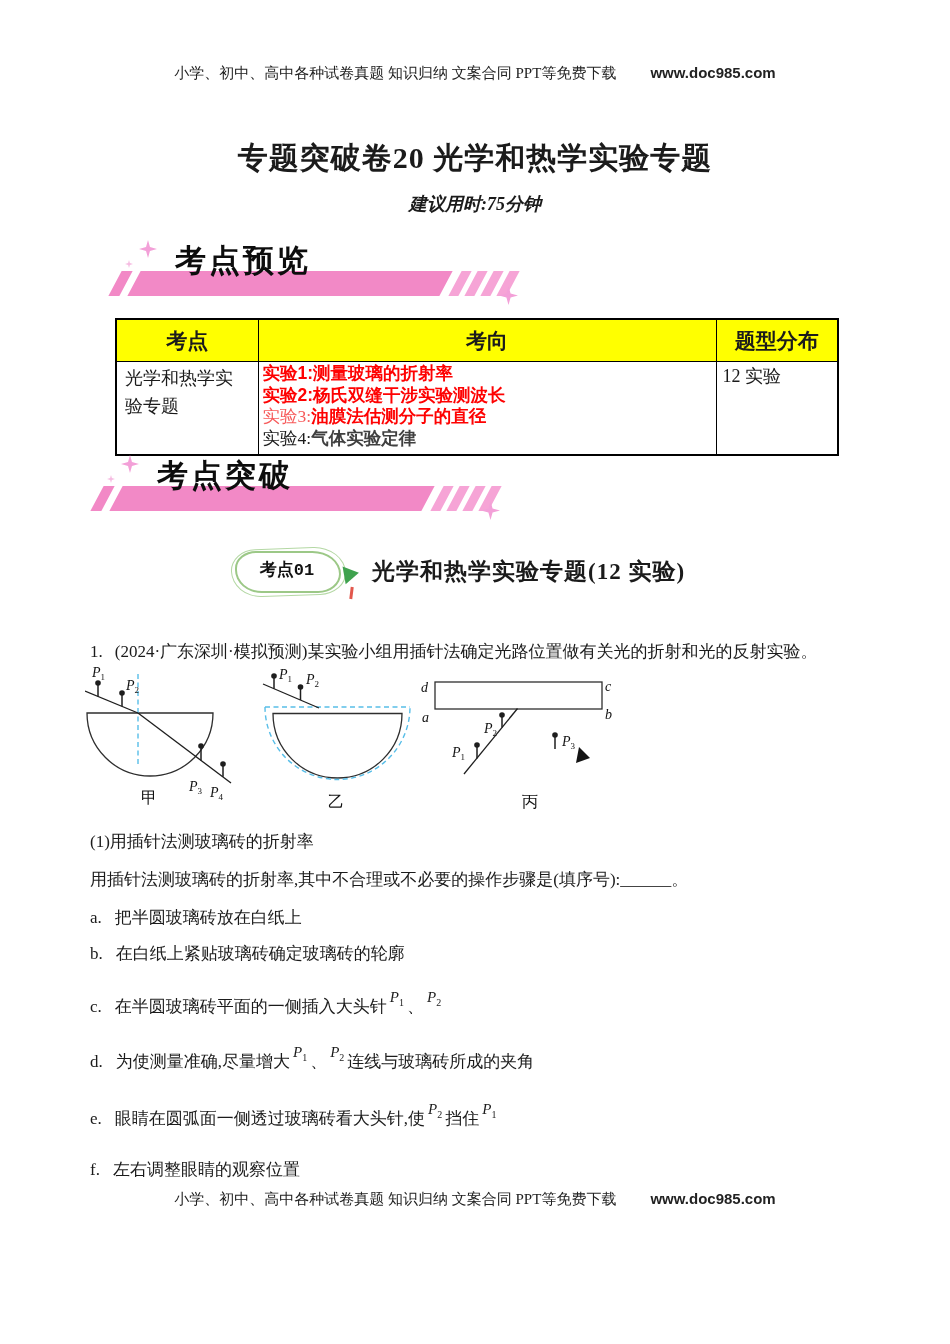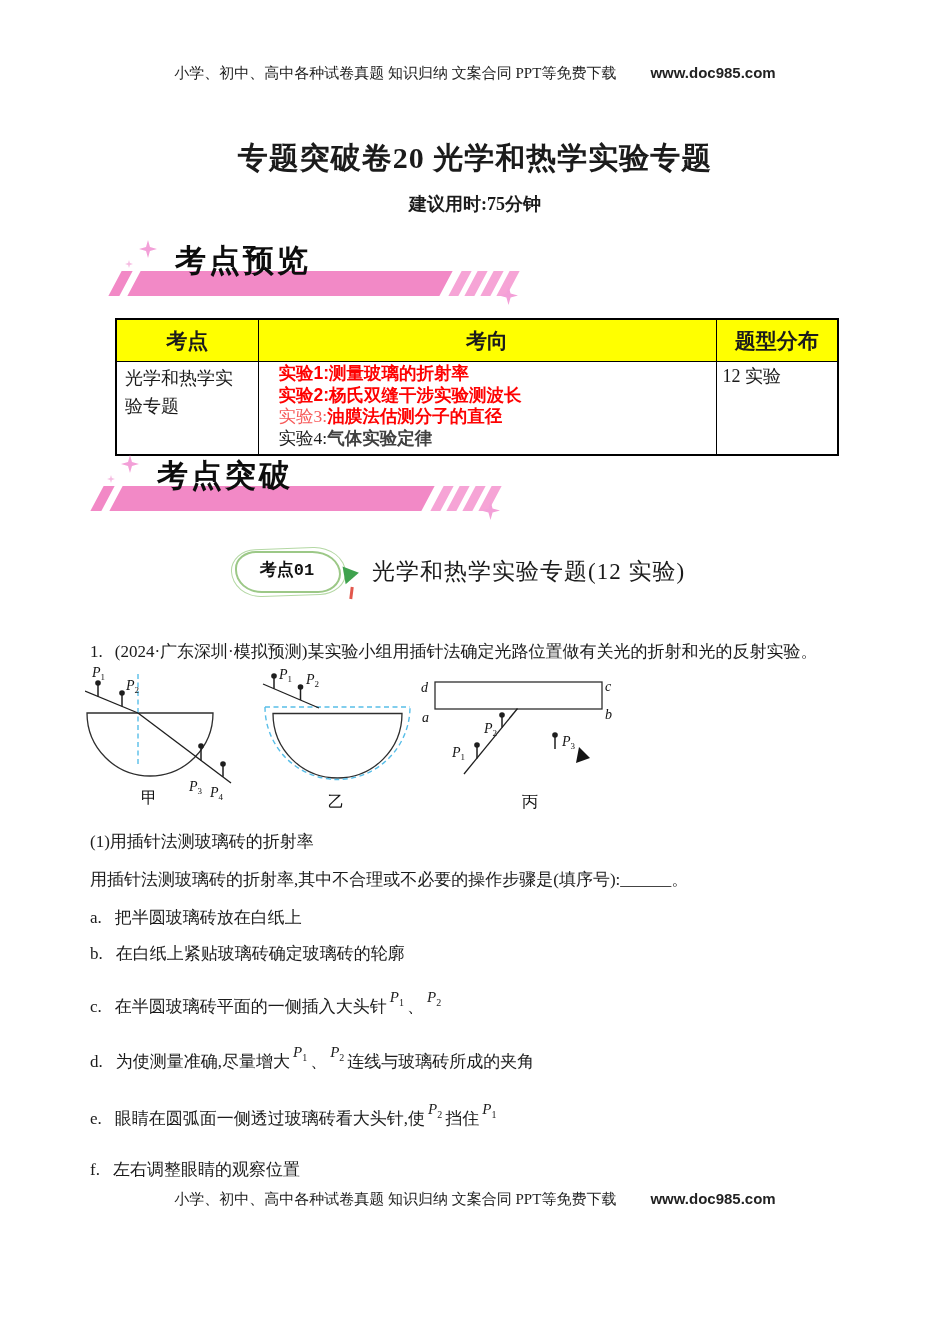--- a/index.html
+++ b/index.html
@@ -8,21 +8,21 @@
   .abs{position:absolute;}
   .center{left:0;right:0;text-align:center;}
   .nowrap{white-space:nowrap;}
 
   
   .site-line{font-size:15px;color:#222;}
   .site-line .site-url{font-family:"Liberation Sans","DejaVu Sans",sans-serif;font-weight:bold;margin-left:34px;}
 
   
   .page-title{top:138px;font-size:30px;font-weight:bold;letter-spacing:1px;}
-  .page-subtitle{top:192px;font-size:18px;font-weight:bold;}
+  .page-subtitle{top:192px;font-size:18px;font-weight:bold;font-style:italic;}
 
   
   .banner{position:absolute;width:430px;height:78px;}
   .banner .bar-cap{position:absolute;left:12px;top:33px;width:11px;height:25px;background:#F289C6;transform:skewX(-28deg);}
   .banner .bar-main{position:absolute;left:31px;top:33px;width:312px;height:25px;background:#F289C6;transform:skewX(-28deg);}
   .banner .stripe{position:absolute;top:33px;width:10px;height:25px;background:#F6A4D6;transform:skewX(-28deg);}
   .banner .s1{left:352px;}.banner .s2{left:368px;}.banner .s3{left:384px;}.banner .s4{left:400px;}
   .banner .banner-label{position:absolute;left:72px;top:2px;font-size:31px;font-weight:900;
         font-family:"Liberation Sans","DejaVu Sans",sans-serif;color:#0d0d0d;letter-spacing:3px;}
   .sparkle{position:absolute;background:#F3A0D8;
@@ -31,42 +31,42 @@
   .banner .sp-tl2{left:22px;top:22px;width:8px;height:8px;background:#F6BCE2;}
   .banner .sp-br{left:396px;top:48px;width:19px;height:19px;}
 
   
   .kv-table{position:absolute;left:115px;top:318px;width:722px;border-collapse:collapse;
         border:2.5px solid #000;table-layout:fixed;}
   .kv-table th{background:#FFFF00;border:1.5px solid #000;font-size:21px;font-weight:bold;
         height:33px;padding:4px;text-align:center;}
   .kv-table td{border:1.5px solid #000;vertical-align:top;height:88px;}
   .cell-kaodian{font-size:18px;line-height:28px;padding:2px 8px;}
-  .cell-kaoxiang{padding:1px 20px;}
+  .cell-kaoxiang{padding:1px 4px;}
   .kx-line{font-size:17.5px;line-height:21.5px;white-space:nowrap;}
   .seg-rb{color:#FE0202;font-weight:bold;font-family:"Liberation Sans","DejaVu Sans",sans-serif;}
   .seg-rp{color:#F75B5B;}
   .seg-bp{color:#1b1b1b;}
   .seg-bb{color:#404040;font-weight:bold;font-family:Liberation Serif, serif;}
   .cell-dist{font-size:18px;padding:2px 6px;}
 
   
   .kaodian-badge{position:absolute;left:231px;top:545px;width:120px;height:52px;}
   .badge-shape{position:absolute;left:4px;top:6px;right:10px;bottom:4px;background:#fff;
         border:2px solid #9CC887;border-radius:22px 30px 24px 28px / 18px 24px 20px 24px;}
   .badge-shape::before{content:"";position:absolute;left:-6px;top:-5px;right:-7px;bottom:-5px;
         border:1.5px solid #B4D8A4;border-radius:28px 36px 30px 34px / 24px 30px 24px 30px;
         transform:rotate(-2deg);}
   .badge-text{position:absolute;left:0;right:8px;top:13px;text-align:center;font-size:17px;font-weight:bold;
         font-family:Liberation Mono, monospace;color:#111;}
   .badge-arrow{position:absolute;right:-8px;top:20px;width:0;height:0;border-left:15px solid #3FA24E;
         border-top:9px solid transparent;border-bottom:9px solid transparent;transform:rotate(-10deg);}
   .badge-tick{position:absolute;right:-2px;top:42px;width:3px;height:12px;background:#E2574C;transform:rotate(7deg);}
 
-  .section-title{left:372px;top:556px;font-size:23px;font-weight:normal;letter-spacing:1px;}
+  .section-title{left:372px;top:556px;font-size:23px;font-weight:bold;letter-spacing:1px;}
 
   
   .q-line{position:absolute;left:90px;font-size:17px;white-space:nowrap;}
   .q-marker{margin-right:12px;}
   .step .marker{margin-right:13px;}
   .pvar{display:inline-block;transform:translateY(-10px);font-size:15px;margin:0 3px;}
   .pvar i{font-family:"Liberation Serif","DejaVu Serif",serif;}
   .pvar sub{font-size:10px;}
 
   

